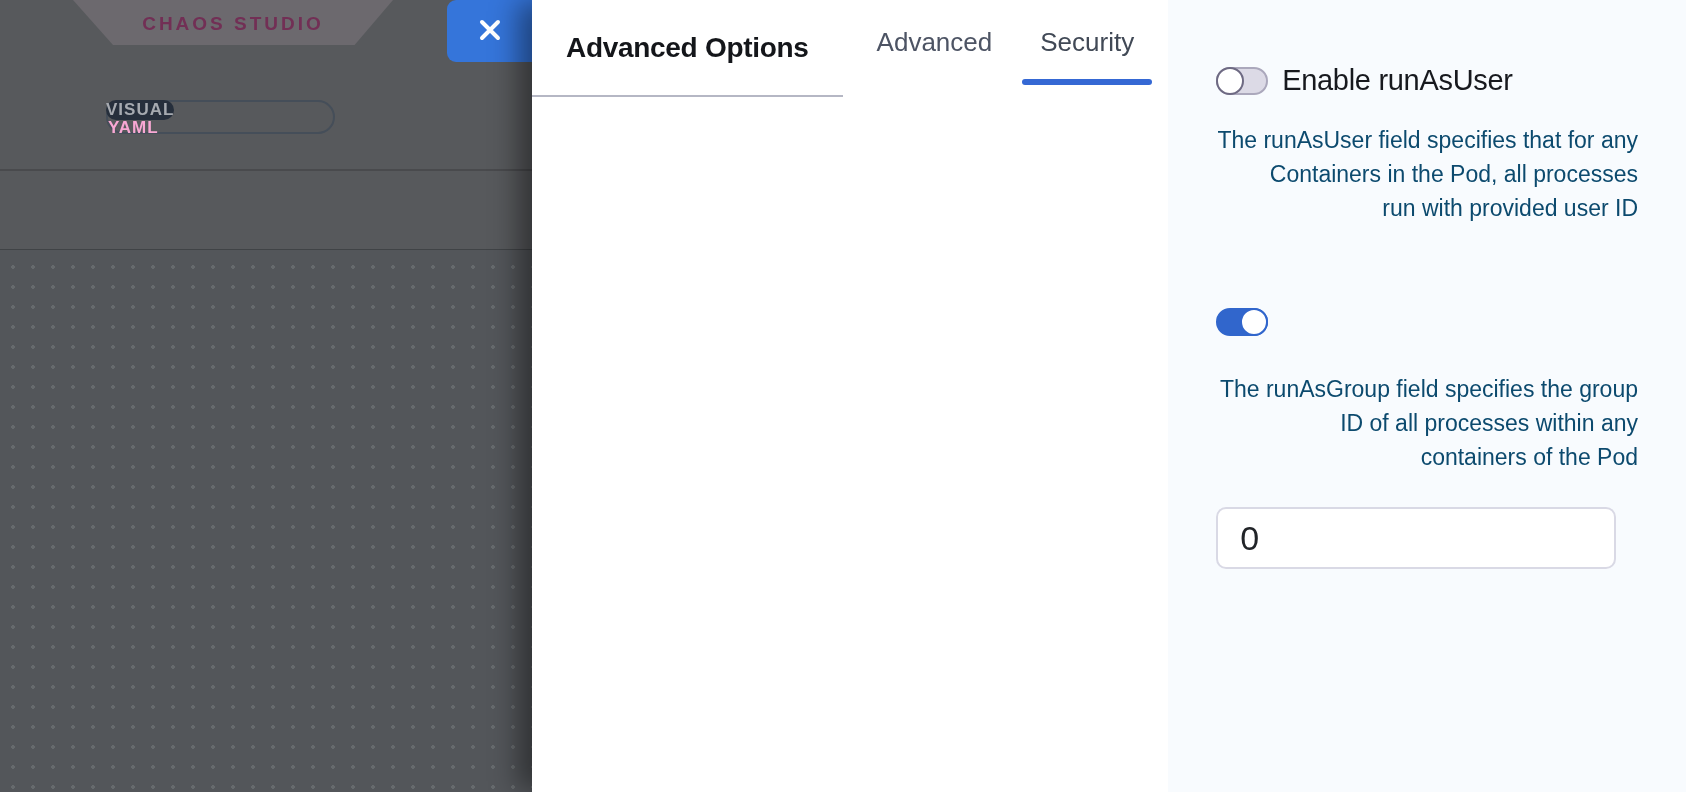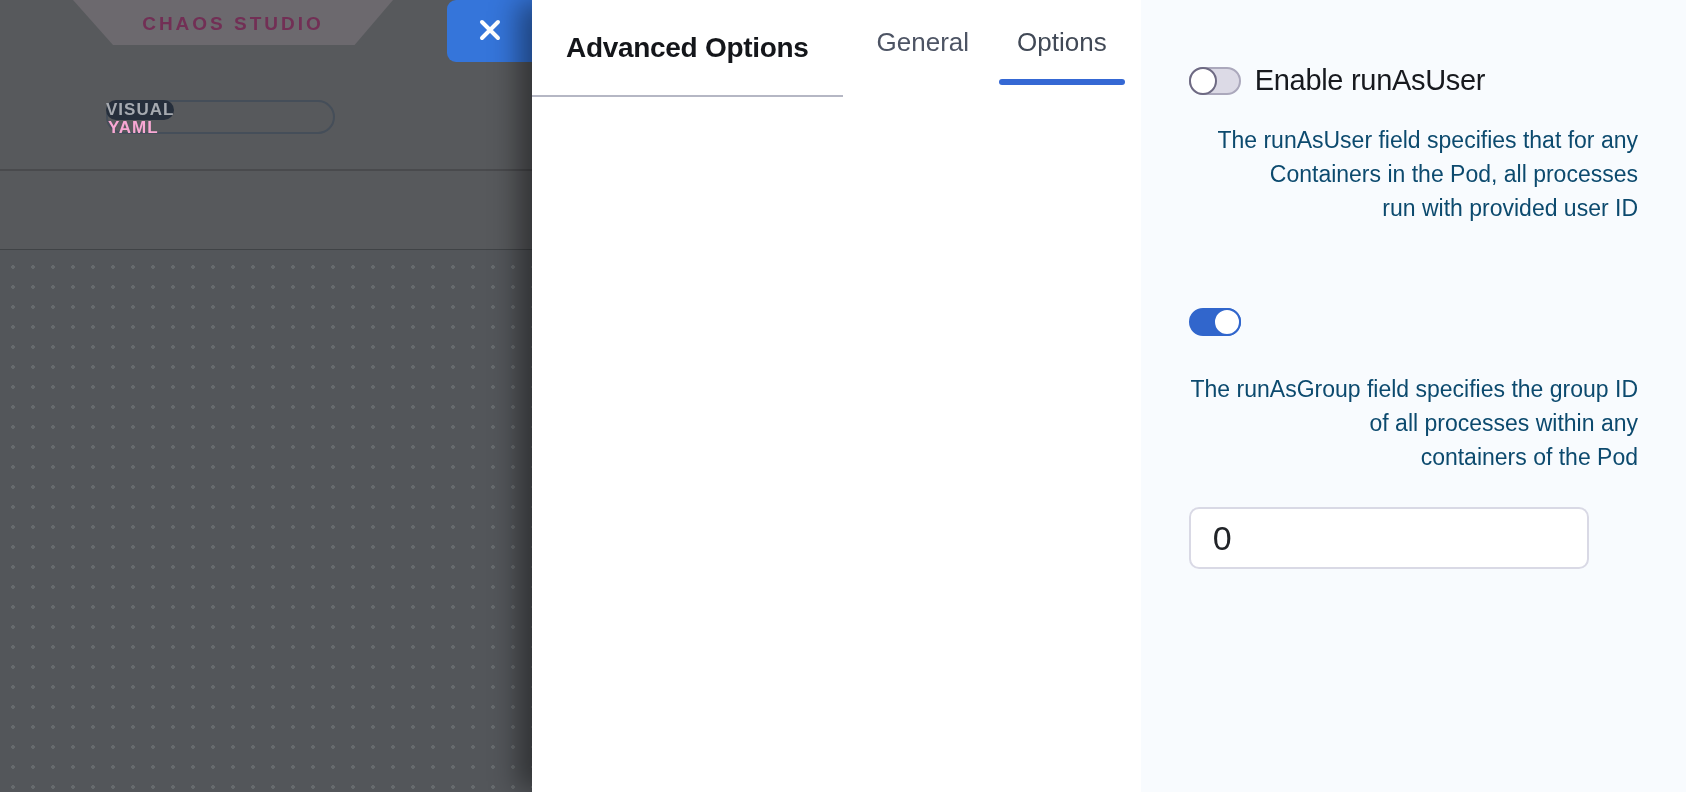--- a/index.html
+++ b/index.html
@@ -140,25 +140,25 @@
   </button>
 
   <aside class="drawer">
 
     <header class="drawer-header">
       <h1 class="drawer-title">Advanced Options</h1>
     </header>
 
     <nav class="tabs">
       <div class="tab">
-        <span>General</span>
+        <span>Advanced</span>
 
       </div>
       <div class="tab active">
-        <span>Options</span>
+        <span>Security</span>
         <span class="tab-underline"></span>
       </div>
     </nav>
 
     <section class="content">
 
       <div class="toggle-row first">
         <div class="toggle off">
           <div class="knob"></div>
         </div>

